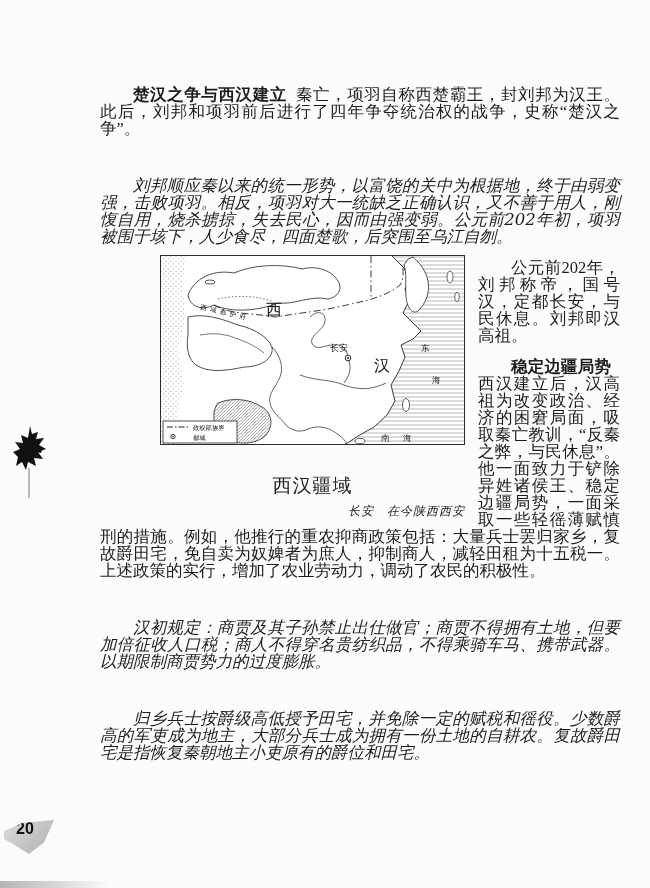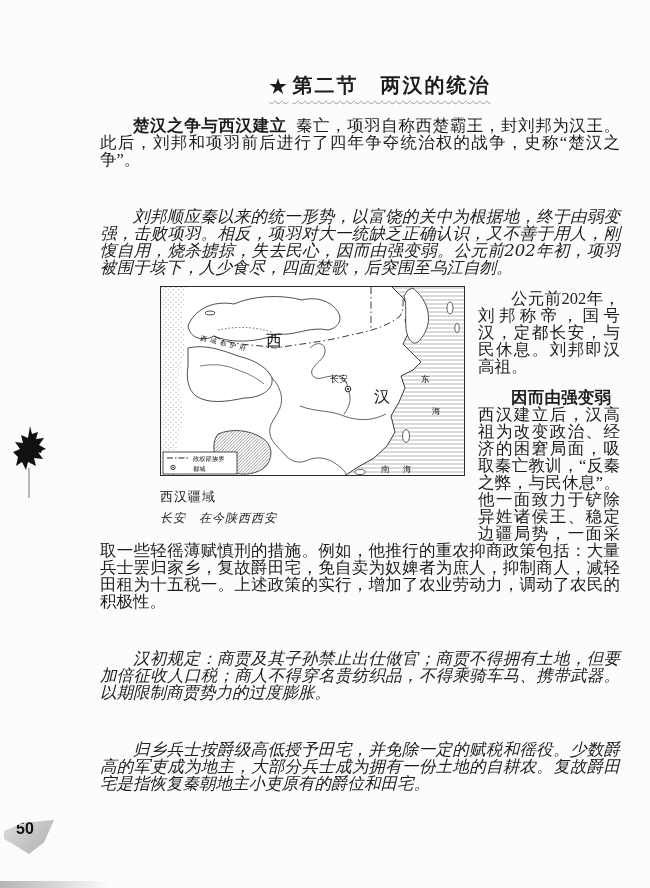--- a/index.html
+++ b/index.html
@@ -23,25 +23,25 @@
     font-size:16.5px; line-height:17px; margin-top:14px;
   }
   .para .lead{ font-weight:bold; }
   .para .lead:not(:empty){ margin-right:.55em; }
   .para.kai{ font-style:italic; font-family:"DejaVu Serif","Liberation Serif",serif;margin-top:40px; }
 
   figure.map-figure{
     float:left; width:305px; margin:10px 13px 6px 60px; padding:0;
   }
   .map-caption{
-    text-align:left; font-size:13px; margin-top:8px; font-style:normal;
+    text-align:center; font-size:19px; margin-top:24px; font-style:normal;
     letter-spacing:1px;
   }
   .map-subcaption{
-    text-align:left; font-size:12px; margin-top:4px; font-style:italic;
+    text-align:right; font-size:12px; margin-top:4px; font-style:italic;
     letter-spacing:1px; color:#222;
   }
   svg text{ fill:#111; font-family:"Liberation Serif","DejaVu Serif",serif; }
 
   .margin-ornament{ position:absolute; left:12px; top:422px; width:36px; height:78px; }
   .page-badge{
     position:absolute; left:4px; top:820px; width:50px; height:34px;
     background:linear-gradient(135deg,#dcdcdc 0%,#bdbdbd 70%,#cfcfcf 100%);
     clip-path:polygon(0 32%, 38% 8%, 100% 0, 80% 66%, 50% 100%, 0 55%);
   }
@@ -55,21 +55,20 @@
     opacity:.75;
   }
 </style>
 </head>
 <body>
 
 <div class="page">
 
   <div class="content">
 
-    <h1 class="section-title"><span class="star">★</span><span>第二节　两汉的统治</span></h1>
 
     <p class="para"><span class="lead">楚汉之争与西汉建立</span><span>秦亡，项羽自称西楚霸王，封刘邦为汉王。此后，刘邦和项羽前后进行了四年争夺统治权的战争，史称“楚汉之争”。</span></p>
 
     <p class="para kai"><span class="lead"></span><span>刘邦顺应秦以来的统一形势，以富饶的关中为根据地，终于由弱变强，击败项羽。相反，项羽对大一统缺乏正确认识，又不善于用人，刚愎自用，烧杀掳掠，失去民心，因而由强变弱。公元前202年初，项羽被围于垓下，人少食尽，四面楚歌，后突围至乌江自刎。</span></p>
 
     <figure class="map-figure">
       <svg width="305" height="190" viewBox="0 0 305 190">
         <defs>
           <pattern id="sea" width="6" height="4" patternUnits="userSpaceOnUse">
             <line x1="0" y1="2" x2="6" y2="2" stroke="#6e6e6e" stroke-width="0.5"></line>
@@ -150,33 +149,33 @@
         </g>
       </svg>
       <figcaption>
         <div class="map-caption">西汉疆域</div>
         <div class="map-subcaption">长安　在今陕西西安</div>
       </figcaption>
     </figure>
 
     <p class="para"><span class="lead"></span><span>公元前202年，刘邦称帝，国号汉，定都长安，与民休息。刘邦即汉高祖。</span></p>
 
-    <p class="para"><span class="lead">因而由强变弱</span><span>西汉建立后，汉高祖为改变政治、经济的困窘局面，吸取秦亡教训，“反秦之弊，与民休息”。他一面致力于铲除异姓诸侯王、稳定边疆局势，一面采取一些轻徭薄赋慎刑的措施。例如，他推行的重农抑商政策包括：大量兵士罢归家乡，复故爵田宅，免自卖为奴婢者为庶人，抑制商人，减轻田租为十五税一。上述政策的实行，增加了农业劳动力，调动了农民的积极性。</span></p>
+    <p class="para"><span class="lead">稳定边疆局势</span><span>西汉建立后，汉高祖为改变政治、经济的困窘局面，吸取秦亡教训，“反秦之弊，与民休息”。他一面致力于铲除异姓诸侯王、稳定边疆局势，一面采取一些轻徭薄赋慎刑的措施。例如，他推行的重农抑商政策包括：大量兵士罢归家乡，复故爵田宅，免自卖为奴婢者为庶人，抑制商人，减轻田租为十五税一。上述政策的实行，增加了农业劳动力，调动了农民的积极性。</span></p>
 
     <p class="para kai"><span class="lead"></span><span>汉初规定：商贾及其子孙禁止出仕做官；商贾不得拥有土地，但要加倍征收人口税；商人不得穿名贵纺织品，不得乘骑车马、携带武器。以期限制商贾势力的过度膨胀。</span></p>
 
     <p class="para kai"><span class="lead"></span><span>归乡兵士按爵级高低授予田宅，并免除一定的赋税和徭役。少数爵高的军吏成为地主，大部分兵士成为拥有一份土地的自耕农。复故爵田宅是指恢复秦朝地主小吏原有的爵位和田宅。</span></p>
 
   </div>
 
   <svg class="margin-ornament" viewBox="0 0 36 78">
     <path fill="#111" d="M18,4 L20,12 L26,10 L24,17 L32,16 L27,23 L34,27 L26,30 L31,37 L22,36 L24,44 L16,40 L14,48 L10,40 L4,44 L6,35 L1,30 L8,27 L3,20 L11,21 L9,13 L16,16 Z"></path>
     <path fill="#111" d="M10,24 L30,28 L29,31 L9,27 Z"></path>
     <line x1="17" y1="46" x2="17" y2="76" stroke="#777" stroke-width="1"></line>
   </svg>
 
   <div class="page-badge">
-    <span>50</span>
+    <span>20</span>
   </div>
 
   <div class="bottom-smudge"></div>
 
 </div>
 
 </body></html>

